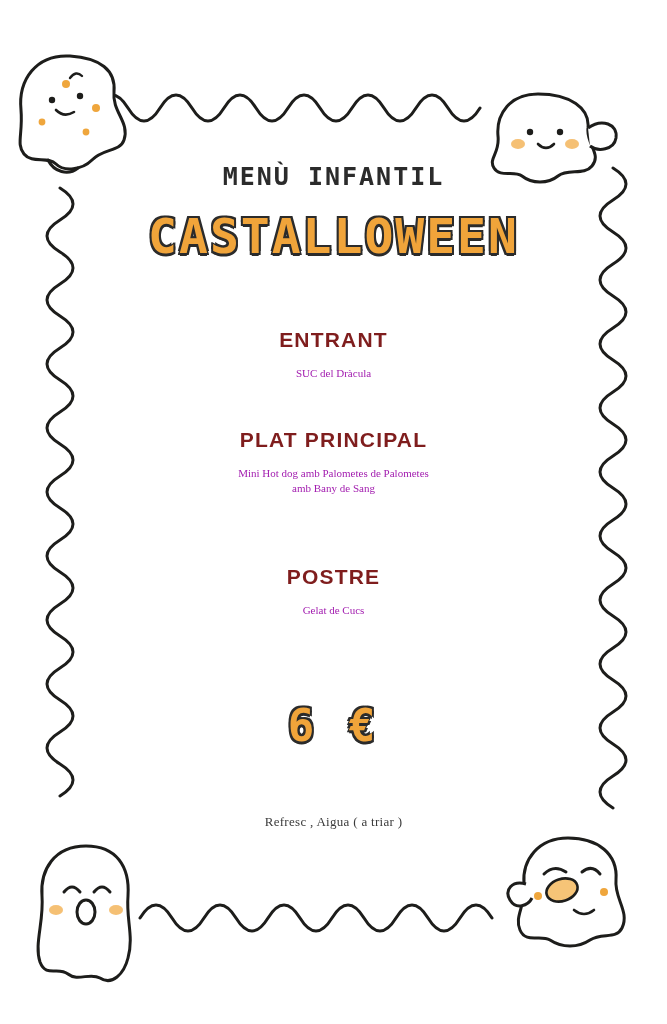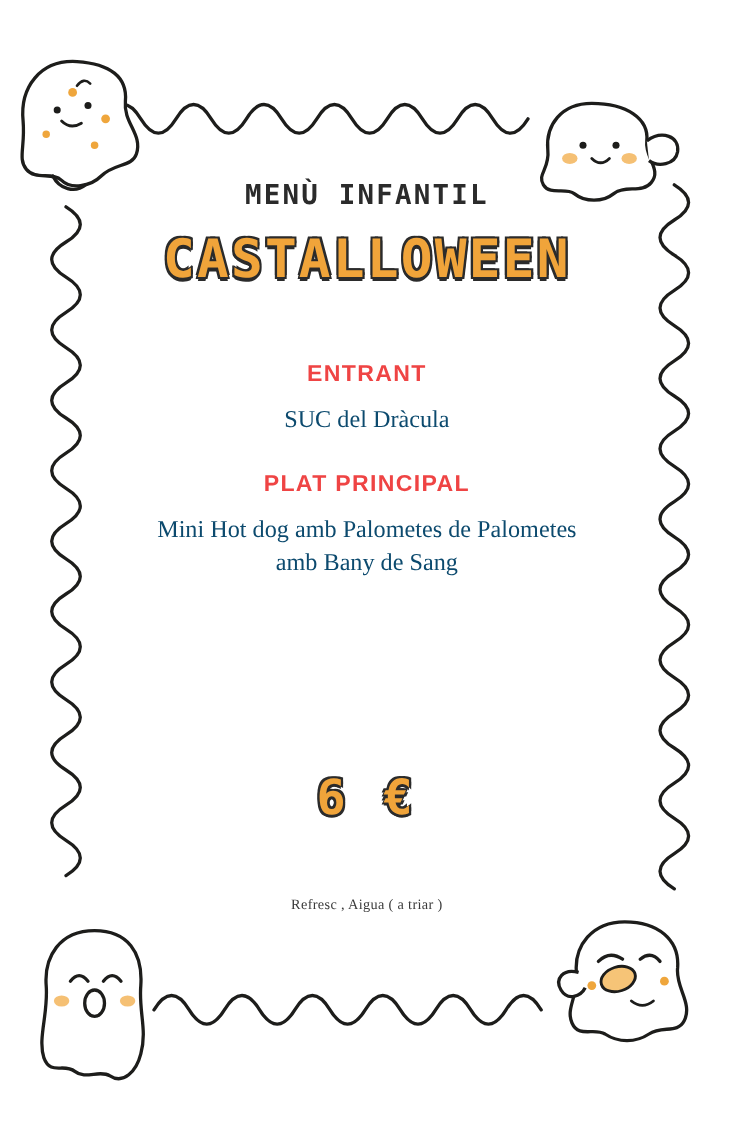--- a/index.html
+++ b/index.html
@@ -86,27 +86,27 @@
   .section {
     position: absolute;
     left: 0;
     right: 0;
   }
   .section-head {
     font-family: "Liberation Sans", sans-serif;
     font-weight: bold;
     font-size: 21px;
     letter-spacing: 1.2px;
-    color: #ef4444;
+    color: #7f1d1d;
   }
   .section-body {
     margin-top: 14px;
     font-family: "Liberation Serif", serif;
-    font-size: 22px;
-    color: #0c4a6e;
+    font-size: 11px;
+    color: #a21caf;
     line-height: 1.35;
   }
 
   #sec-entrant   { top: 328px; }
   #sec-principal { top: 428px; text-align: center; }
   #sec-postre    { top: 565px; }
 
   .price {
     position: absolute;
     left: 0;
@@ -233,19 +233,23 @@
     </div>
 
     <div class="section" id="sec-principal">
       <div class="section-head">PLAT PRINCIPAL</div>
       <div class="section-body">
         <div>Mini Hot dog amb Palometes de Palometes</div>
         <div>amb Bany de Sang</div>
       </div>
     </div>
 
+    <div class="section" id="sec-postre">
+      <div class="section-head">POSTRE</div>
+      <div class="section-body">Gelat de Cucs</div>
+    </div>
 
     <div class="price">6 €</div>
 
     <div class="footnote">Refresc , Aigua  ( a triar )</div>
 
   </div>
 </div>
 
 </body></html>

